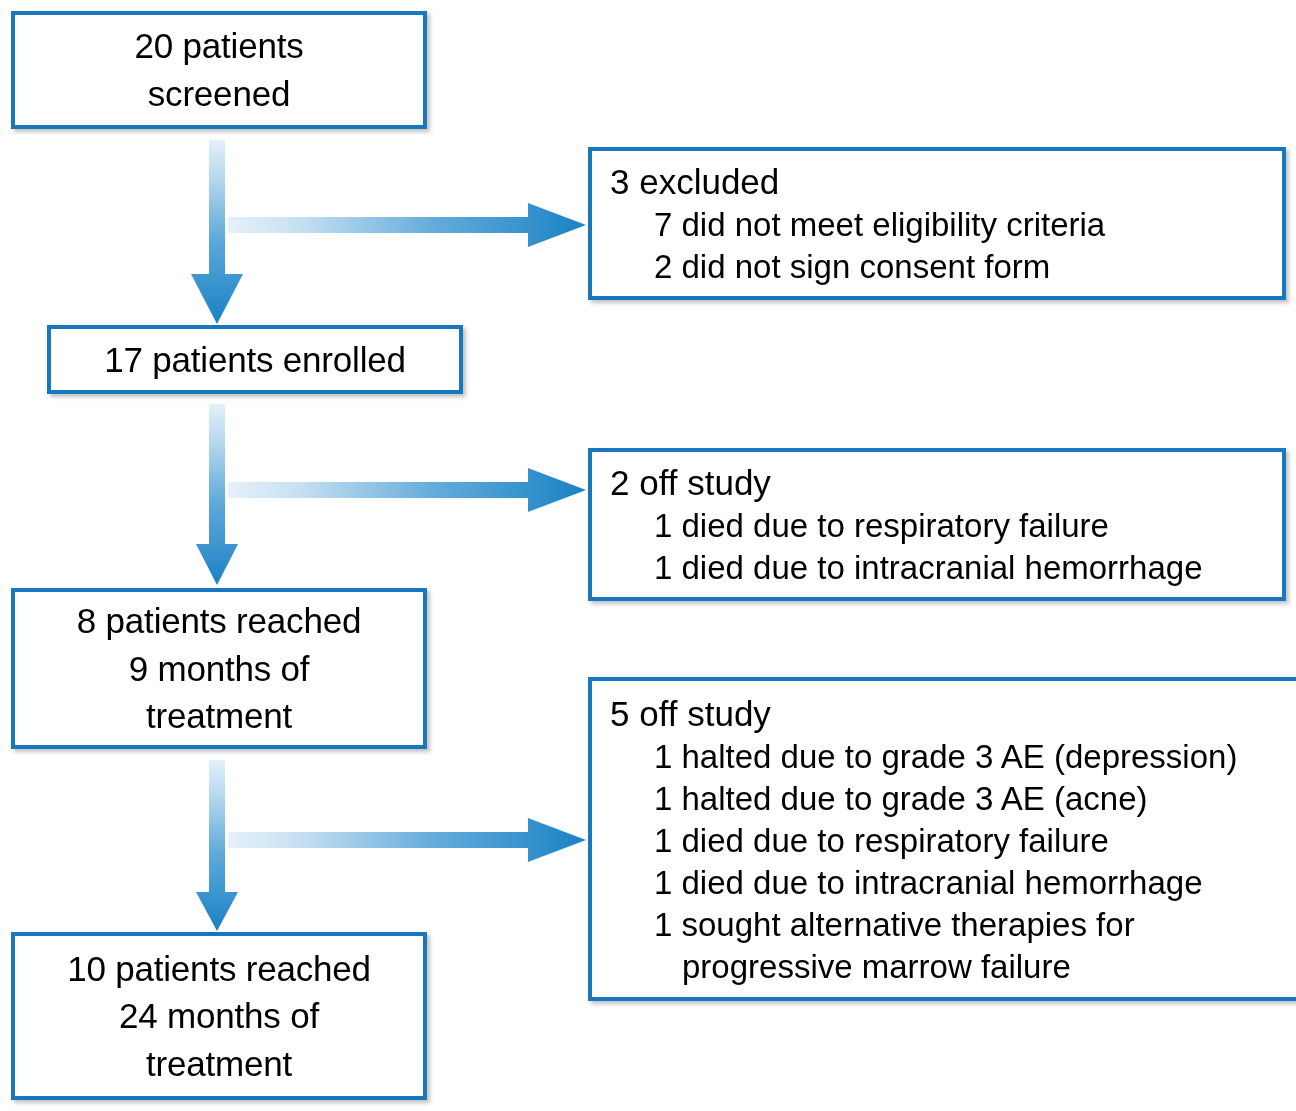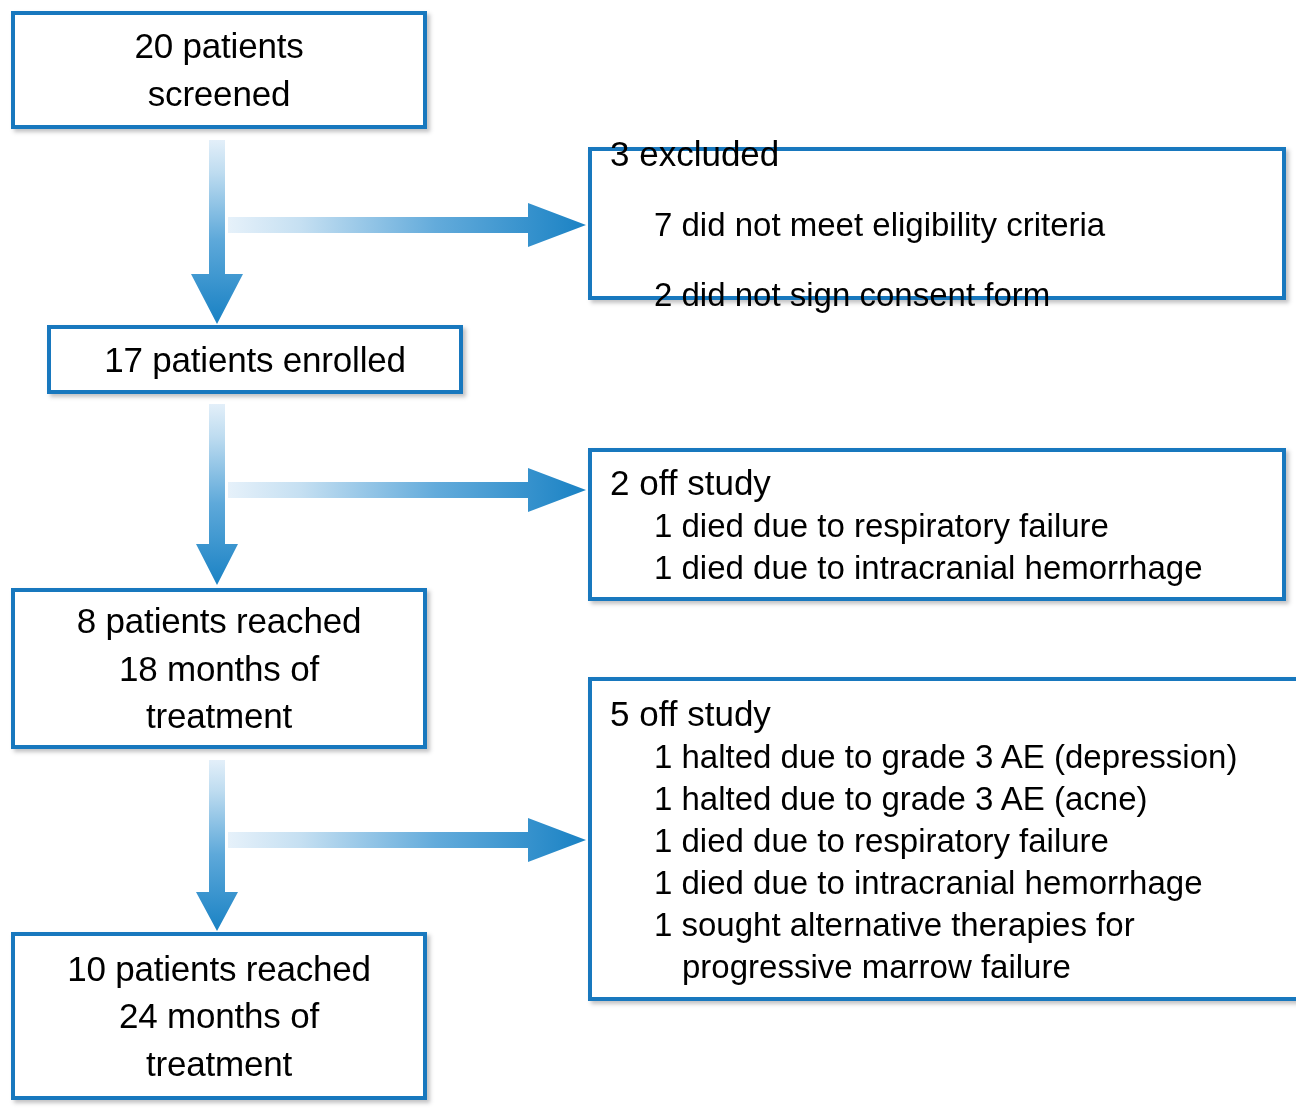--- a/index.html
+++ b/index.html
@@ -90,31 +90,31 @@
     <div class="box-line">20 patients</div>
     <div class="box-line">screened</div>
   </div>
 
   <div class="box center" style="left:11px; top:325px; width:416px; height:69px;margin-left:36px;">
     <div class="box-line">17 patients enrolled</div>
   </div>
 
   <div class="box center" style="left:11px; top:588px; width:416px; height:161px;">
     <div class="box-line">8 patients reached</div>
-    <div class="box-line">18 months of</div>
+    <div class="box-line">9 months of</div>
     <div class="box-line">treatment</div>
   </div>
 
   <div class="box center" style="left:11px; top:932px; width:416px; height:168px;">
     <div class="box-line">10 patients reached</div>
     <div class="box-line">24 months of</div>
     <div class="box-line">treatment</div>
   </div>
 
-  <div class="box left" style="left:588px; top:147px; width:698px; height:153px;gap:28px;">
+  <div class="box left" style="left:588px; top:147px; width:698px; height:153px;">
     <div class="detail-head">3 excluded</div>
     <div class="detail-item">7 did not meet eligibility criteria</div>
     <div class="detail-item">2 did not sign consent form</div>
   </div>
 
   <div class="box left" style="left:588px; top:412px; width:698px; height:153px;margin-top:36px;">
     <div class="detail-head">2 off study</div>
     <div class="detail-item">1 died due to respiratory failure</div>
     <div class="detail-item">1 died due to intracranial hemorrhage</div>
   </div>

